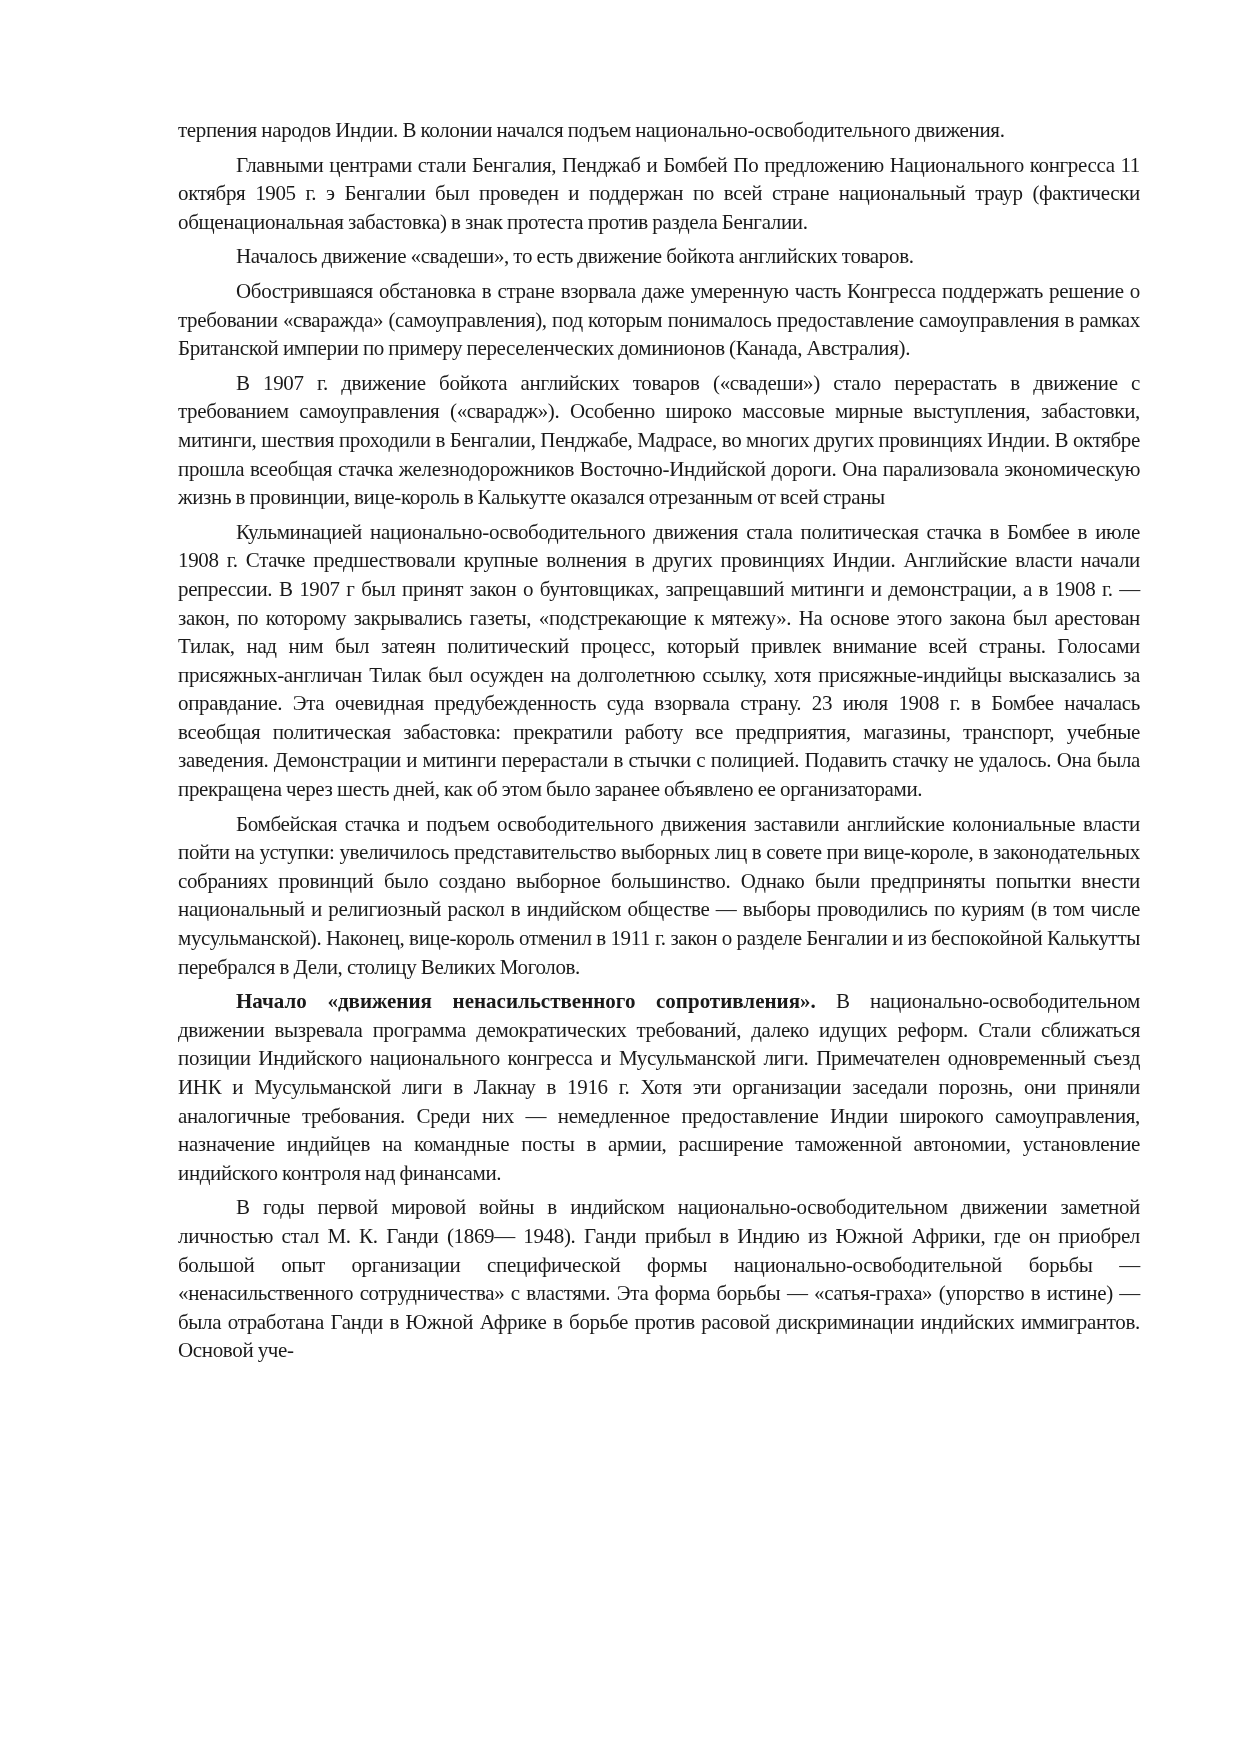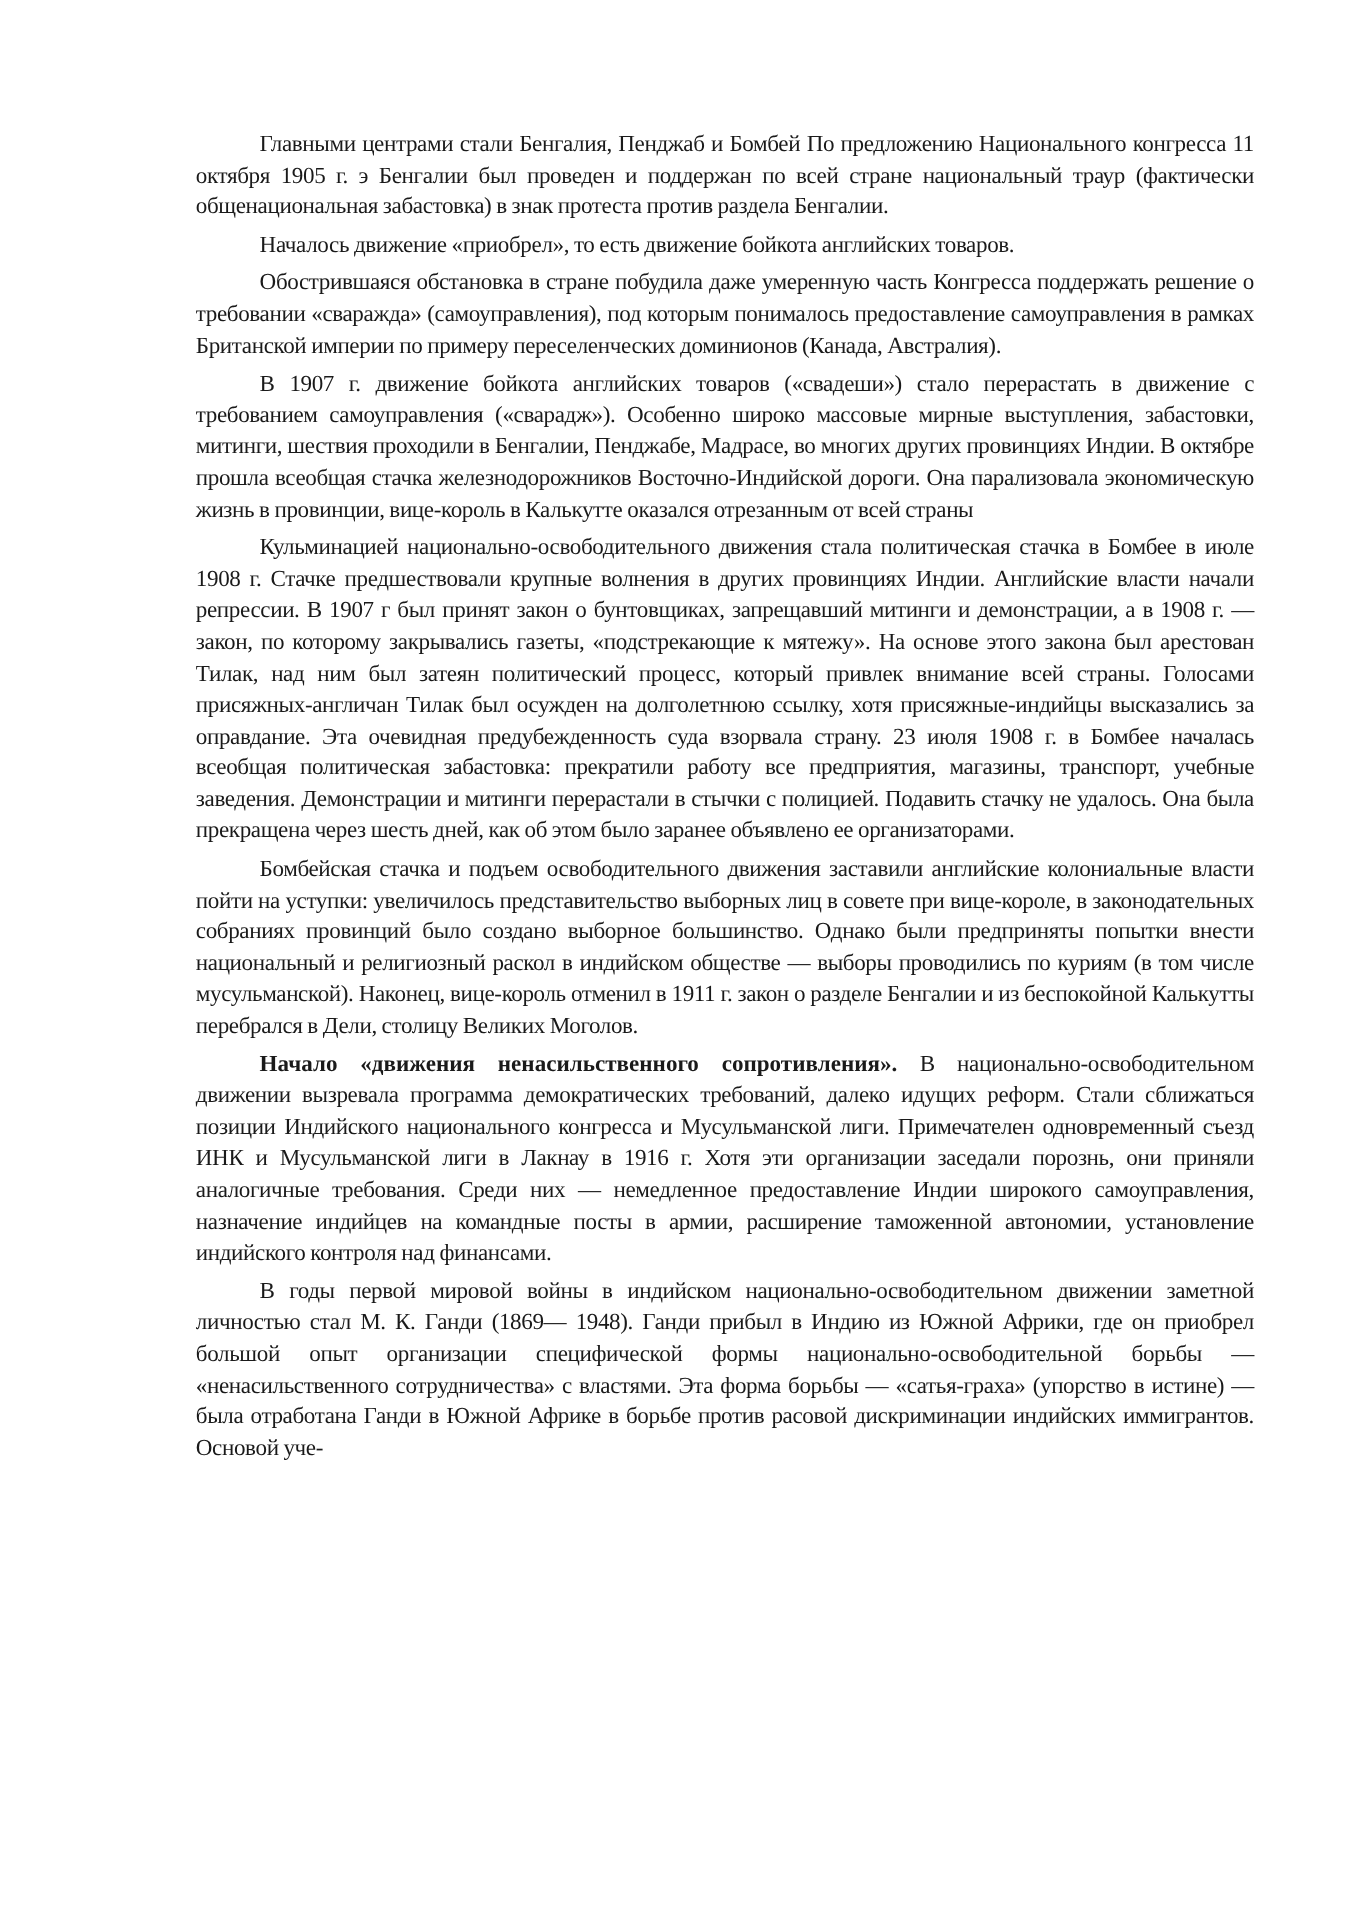--- a/index.html
+++ b/index.html
@@ -18,21 +18,22 @@
   }
   .para { margin: 0 0 6px 0; text-align: justify; text-align-last: left; hyphens: manual; }
   .para.indent { text-indent: 58px; }
   .para.first { text-indent: 0; }
   .heading-run { font-weight: bold; letter-spacing: 0; }
 </style>
 </head>
 <body>
 
 <div class="page">
+  <p class="para first">терпения народов Индии. В колонии начался подъем национально-освободительного движения.</p>
   <p class="para indent">Главными центрами стали Бенгалия, Пенджаб и Бомбей По предложению Национального конгресса 11 октября 1905 г. э Бенгалии был проведен и поддержан по всей стране национальный траур (фактически общенациональная забастовка) в знак протеста против раздела Бенгалии.</p>
-  <p class="para indent">Началось движение «приобрел», то есть движение бойкота английских товаров.</p>
-  <p class="para indent">Обострившаяся обстановка в стране побудила даже умеренную часть Конгресса поддержать решение о требовании «сваражда» (самоуправления), под которым понималось предоставление самоуправления в рамках Британской империи по примеру переселенческих доминионов (Канада, Австралия).</p>
+  <p class="para indent">Началось движение «свадеши», то есть движение бойкота английских товаров.</p>
+  <p class="para indent">Обострившаяся обстановка в стране взорвала даже умеренную часть Конгресса поддержать решение о требовании «сваражда» (самоуправления), под которым понималось предоставление самоуправления в рамках Британской империи по примеру переселенческих доминионов (Канада, Австралия).</p>
   <p class="para indent">В 1907 г. движение бойкота английских товаров («свадеши») стало перерастать в движение с требованием самоуправления («сварадж»). Особенно широко массовые мирные выступления, забастовки, митинги, шествия проходили в Бенгалии, Пенджабе, Мадрасе, во многих других провинциях Индии. В октябре прошла всеобщая стачка железнодорожников Восточно-Индийской дороги. Она парализовала экономическую жизнь в провинции, вице-король в Калькутте оказался отрезанным от всей страны</p>
   <p class="para indent">Кульминацией национально-освободительного движения стала политическая стачка в Бомбее в июле 1908 г. Стачке предшествовали крупные волнения в других провинциях Индии. Английские власти начали репрессии. В 1907 г был принят закон о бунтовщиках, запрещавший митинги и демонстрации, а в 1908 г. — закон, по которому закрывались газеты, «подстрекающие к мятежу». На основе этого закона был арестован Тилак, над ним был затеян политический процесс, который привлек внимание всей страны. Голосами присяжных-англичан Тилак был осужден на долголетнюю ссылку, хотя присяжные-индийцы высказались за оправдание. Эта очевидная предубежденность суда взорвала страну. 23 июля 1908 г. в Бомбее началась всеобщая политическая забастовка: прекратили работу все предприятия, магазины, транспорт, учебные заведения. Демонстрации и митинги перерастали в стычки с полицией. Подавить стачку не удалось. Она была прекращена через шесть дней, как об этом было заранее объявлено ее организаторами.</p>
   <p class="para indent">Бомбейская стачка и подъем освободительного движения заставили английские колониальные власти пойти на уступки: увеличилось представительство выборных лиц в совете при вице-короле, в законодательных собраниях провинций было создано выборное большинство. Однако были предприняты попытки внести национальный и религиозный раскол в индийском обществе — выборы проводились по куриям (в том числе мусульманской). Наконец, вице-король отменил в 1911 г. закон о разделе Бенгалии и из беспокойной Калькутты перебрался в Дели, столицу Великих Моголов.</p>
   <p class="para indent"><span class="heading-run">Начало «движения ненасильственного сопротивления».</span><span> В национально-освободительном движении вызревала программа демократических требований, далеко идущих реформ. Стали сближаться позиции Индийского национального конгресса и Мусульманской лиги. Примечателен одновременный съезд ИНК и Мусульманской лиги в Лакнау в 1916 г. Хотя эти организации заседали порознь, они приняли аналогичные требования. Среди них — немедленное предоставление Индии широкого самоуправления, назначение индийцев на командные посты в армии, расширение таможенной автономии, установление индийского контроля над финансами.</span></p>
   <p class="para indent">В годы первой мировой войны в индийском национально-освободительном движении заметной личностью стал М. К. Ганди (1869— 1948). Ганди прибыл в Индию из Южной Африки, где он приобрел большой опыт организации специфической формы национально-освободительной борьбы — «ненасильственного сотрудничества» с властями. Эта форма борьбы — «сатья-граха» (упорство в истине) — была отработана Ганди в Южной Африке в борьбе против расовой дискриминации индийских иммигрантов. Основой уче-</p>
 </div>
 
 </body></html>

